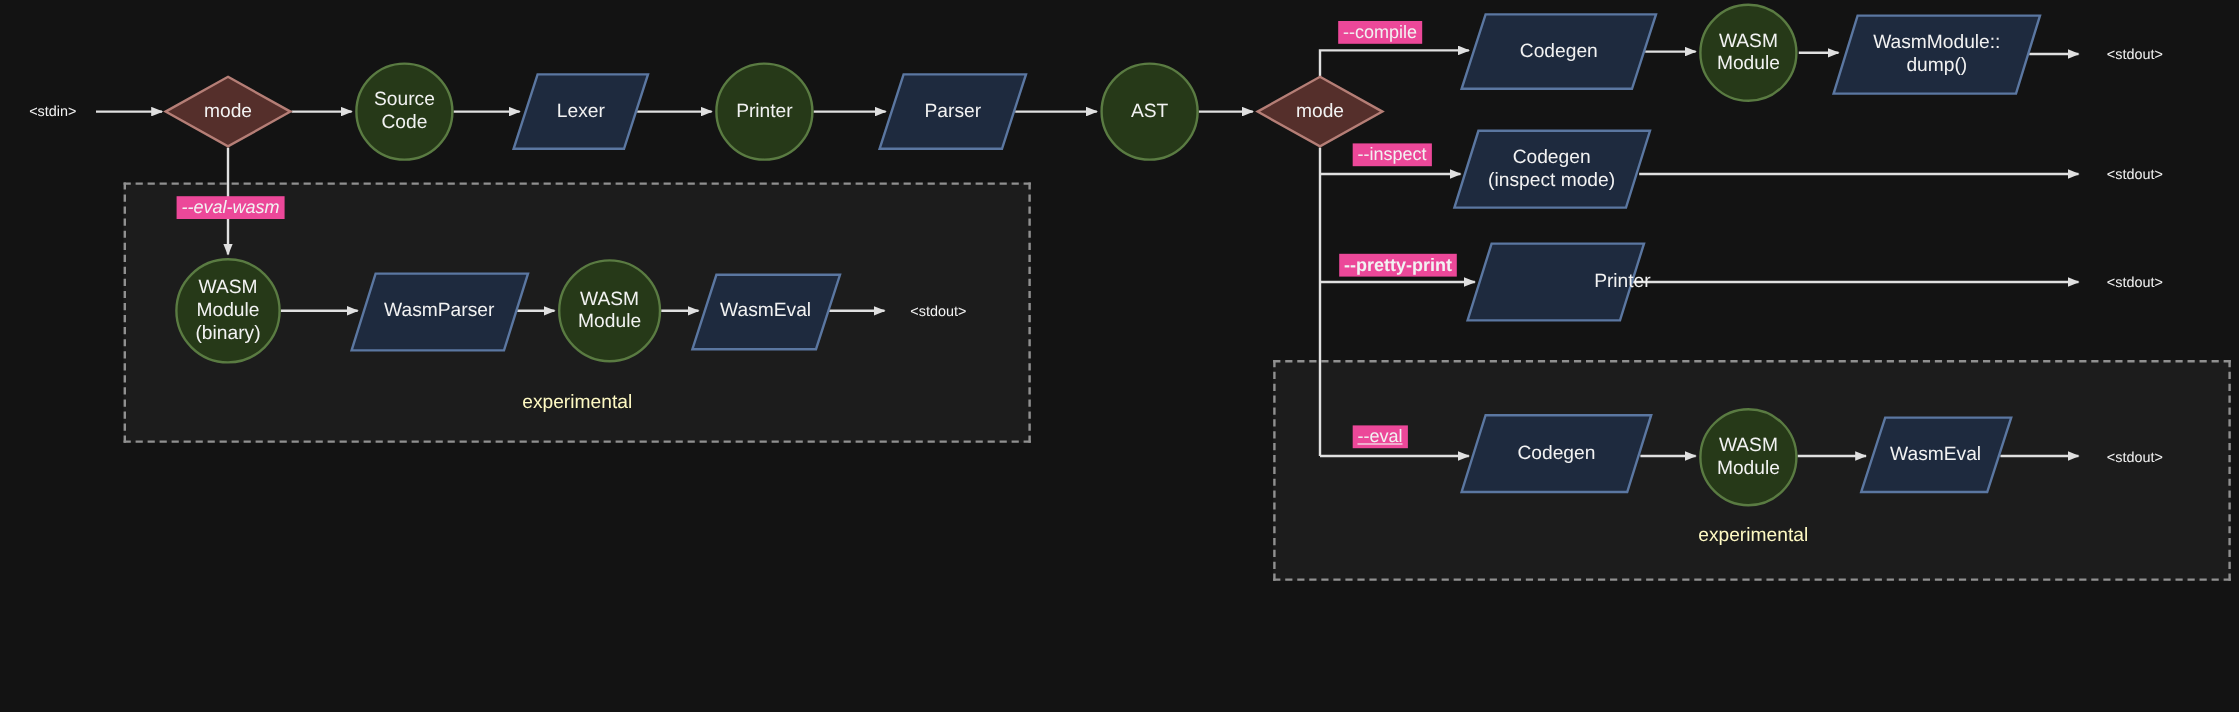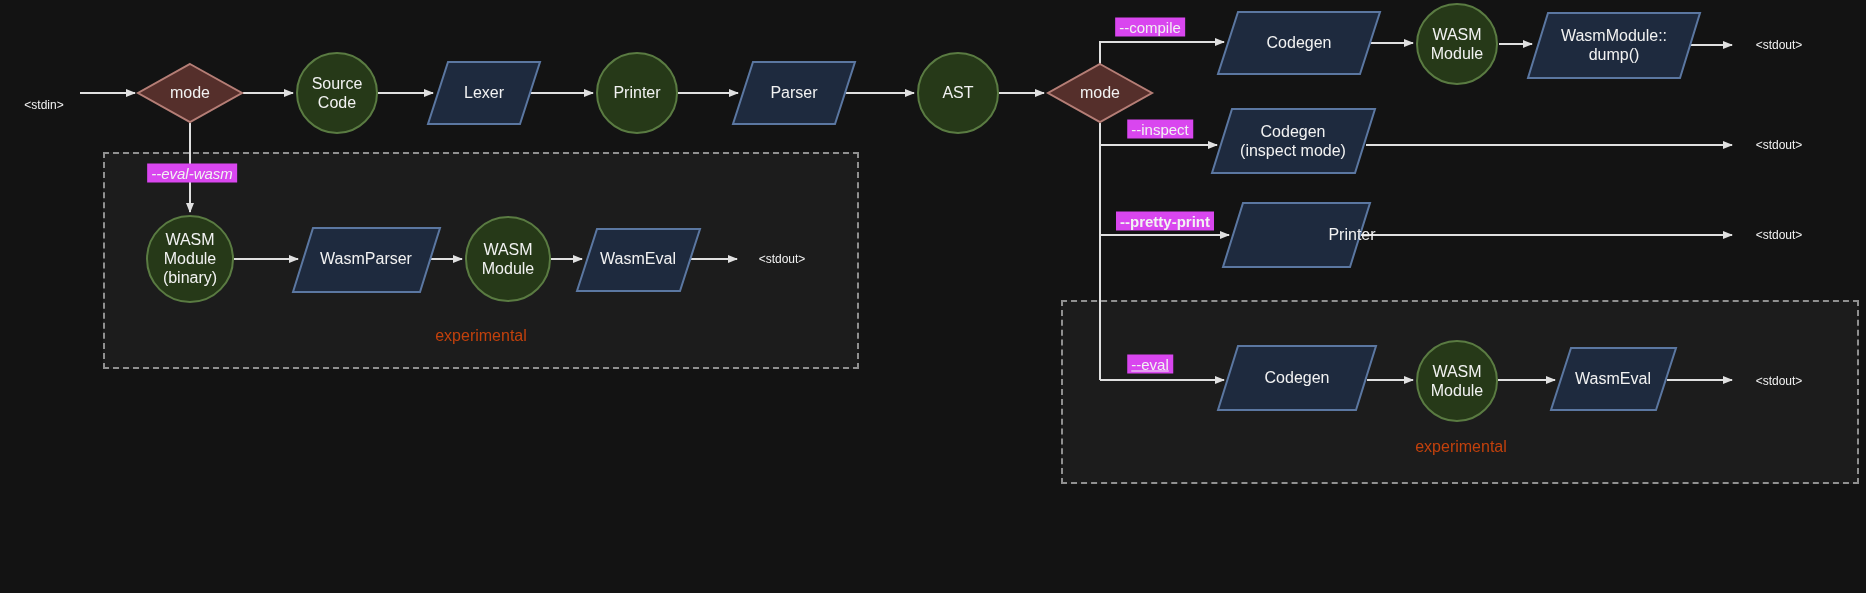--- a/index.html
+++ b/index.html
@@ -26,35 +26,35 @@
     font-size:16px;
     line-height:1.2;
     text-align:center;
     white-space:pre-line;
   }
   .edge-lbl{
     position:absolute;
     transform:translate(-50%,-50%);
     color:#f2f2f2;
     font-size:15px;
-    background:#d946ef;
+    background:#ec4899;
     padding:1px 4px;
     white-space:nowrap;
   }
   .terminal-lbl{
     position:absolute;
     transform:translate(-50%,-50%);
     color:#f2f2f2;
     font-size:12px;
     white-space:nowrap;
   }
   .cluster-lbl{
     position:absolute;
     transform:translate(-50%,-50%);
-    color:#c2410c;
+    color:#fef9c3;
     font-size:16px;
   }
   .shape-para{fill:#1e2a3e;stroke:#5b77a1;stroke-width:2;}
   .shape-circle{fill:#263918;stroke:#5a7b42;stroke-width:2;}
   .shape-diamond{fill:#552f2b;stroke:#b57e76;stroke-width:2;}
   .edge{stroke:#e0e0e0;stroke-width:2;fill:none;}
 </style>
 </head>
 <body>
 
@@ -156,21 +156,21 @@
   <div class="lbl" style="left:508px;top:259px;">WASM
 Module</div>
   <div class="lbl" style="left:638px;top:259px;">WasmEval</div>
 
   <div class="edge-lbl" style="left:1150px;top:27px;">--compile</div>
   <div class="edge-lbl" style="left:1160px;top:129px;">--inspect</div>
   <div class="edge-lbl" style="left:1165px;top:221px;font-weight:bold;">--pretty-print</div>
   <div class="edge-lbl" style="left:1150px;top:364px;text-decoration:underline;">--eval</div>
   <div class="edge-lbl" style="left:192px;top:173px;font-style:italic;">--eval-wasm</div>
 
-  <div class="terminal-lbl" style="left:44px;top:93px;margin-top:12px;">&lt;stdin&gt;</div>
+  <div class="terminal-lbl" style="left:44px;top:93px;">&lt;stdin&gt;</div>
   <div class="terminal-lbl" style="left:1779px;top:45px;">&lt;stdout&gt;</div>
   <div class="terminal-lbl" style="left:1779px;top:145px;">&lt;stdout&gt;</div>
   <div class="terminal-lbl" style="left:1779px;top:235px;">&lt;stdout&gt;</div>
   <div class="terminal-lbl" style="left:1779px;top:381px;">&lt;stdout&gt;</div>
   <div class="terminal-lbl" style="left:782px;top:259px;">&lt;stdout&gt;</div>
 
   <div class="cluster-lbl" style="left:481px;top:336px;">experimental</div>
   <div class="cluster-lbl" style="left:1461px;top:447px;">experimental</div>
 
 </div>

